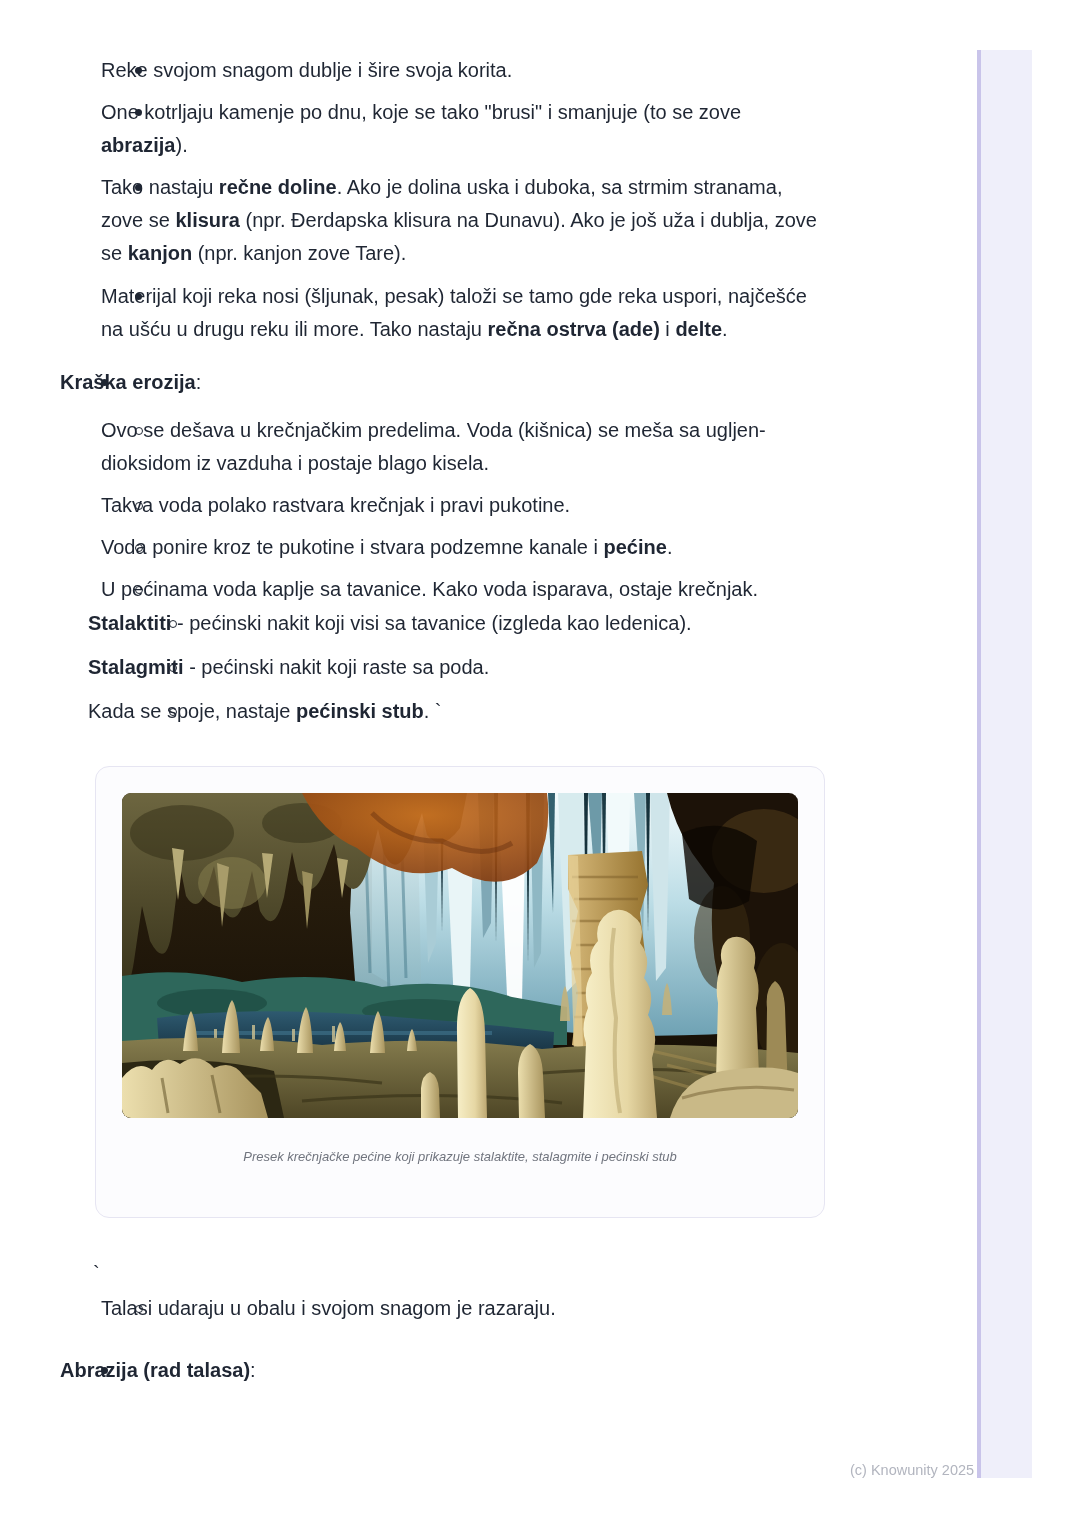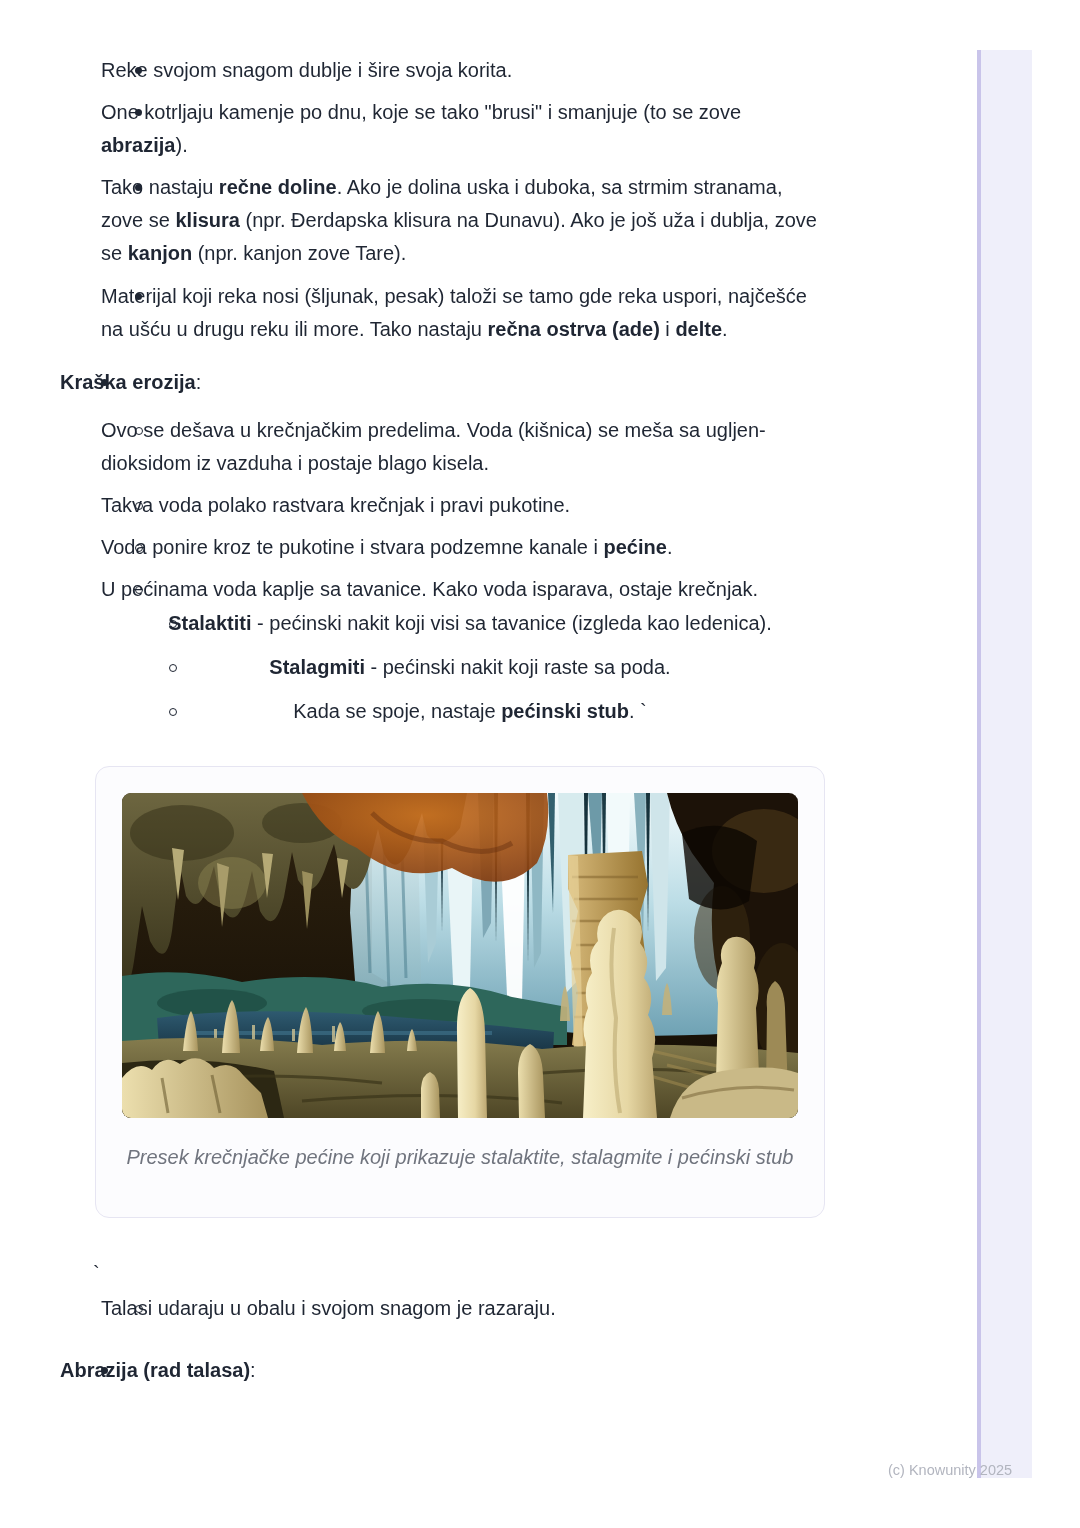--- a/index.html
+++ b/index.html
@@ -14,46 +14,46 @@
   *{margin:0;padding:0;box-sizing:border-box;}
   body{background:#fff;font-family:"Liberation Sans","DejaVu Sans",sans-serif;}
   .page{position:relative;width:1080px;height:1528px;background:#fff;overflow:hidden;}
 
   .content{position:absolute;left:0;top:0;width:900px;}
 
   .li{position:relative;width:828px;}
   .li .txt{font-size:20px;line-height:33px;color:var(--text);}
   .lvl1{padding-left:60px;}
   .lvl2{padding-left:101px;}
-  .lvl3{padding-left:112px;text-align:center;}
+  .lvl3{padding-left:88px;}
   .marker{position:absolute;display:block;}
   .lvl1 > .marker{left:101px;}
   .lvl2 > .marker{left:135px;}
   .lvl3 > .marker{left:169px;}
   .dot{top:13px;width:7px;height:7px;border-radius:50%;background:var(--text);}
   .circ{top:12.5px;width:8px;height:8px;border-radius:50%;border:1.6px solid var(--text);background:transparent;}
   .b{font-weight:700;}
 
   .figure-card{
     margin-top:38px;margin-left:95px;width:730px;
     background:var(--card-bg);border:1px solid var(--card-border);
     border-radius:14px;padding:26px 26px 47px 26px;
   }
   .photo-frame{width:676px;height:325px;border-radius:9px;overflow:hidden;display:block;}
   .photo-frame svg{display:block;}
-  .caption{margin-top:26px;text-align:center;font-style:italic;font-size:20px;line-height:26px;color:var(--caption);}
+  .caption{margin-top:26px;text-align:center;font-style:italic;font-size:13px;line-height:26px;color:var(--caption);}
 
   .stray{margin-top:39px;padding-left:93px;font-size:20px;line-height:33px;color:var(--text);}
 
   .sidebar{
     position:absolute;left:977px;top:50px;width:55px;height:1428px;
     background:var(--sidebar);border-left:4px solid var(--sidebar-border);
   }
   .watermark{
-    position:absolute;left:888px;top:1461px;z-index:5;
+    position:absolute;left:850px;top:1461px;z-index:5;
     font-size:14.5px;line-height:18px;color:var(--watermark);
   }
   .mt9{margin-top:9px;}
   .mt10{margin-top:10px;}
   .mt11{margin-top:11px;}
 </style>
 </head>
 <body>
 
 <div class="page">

